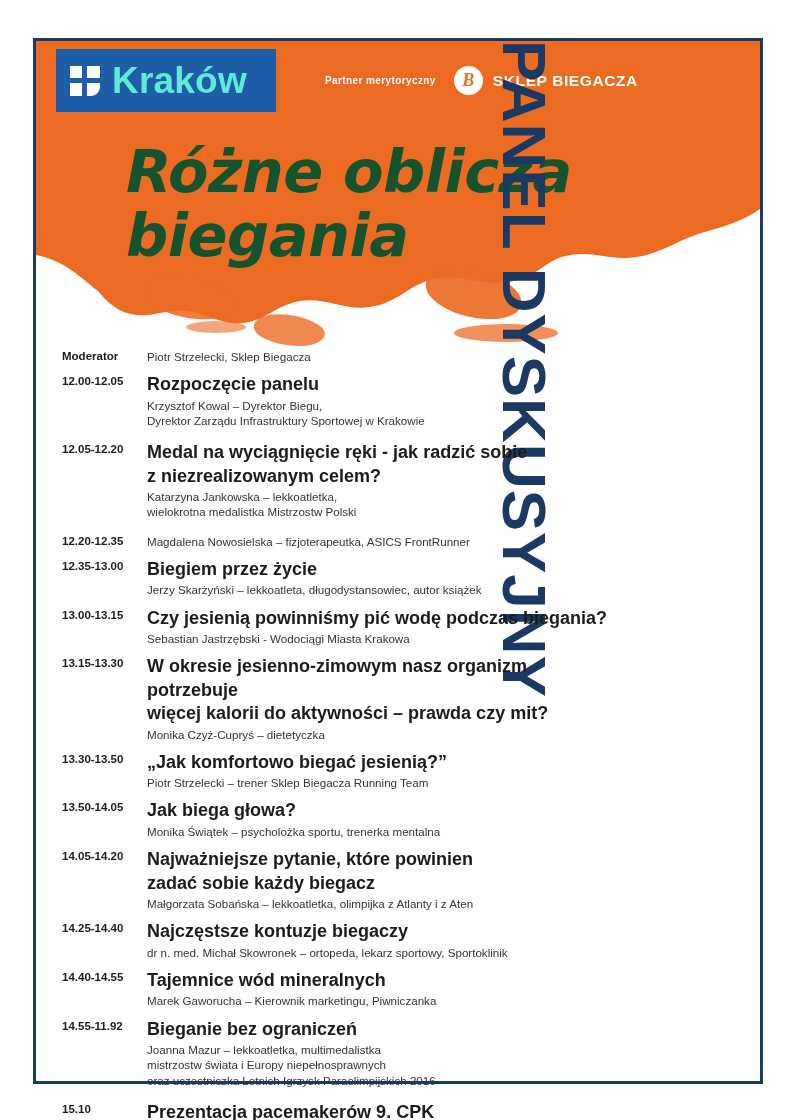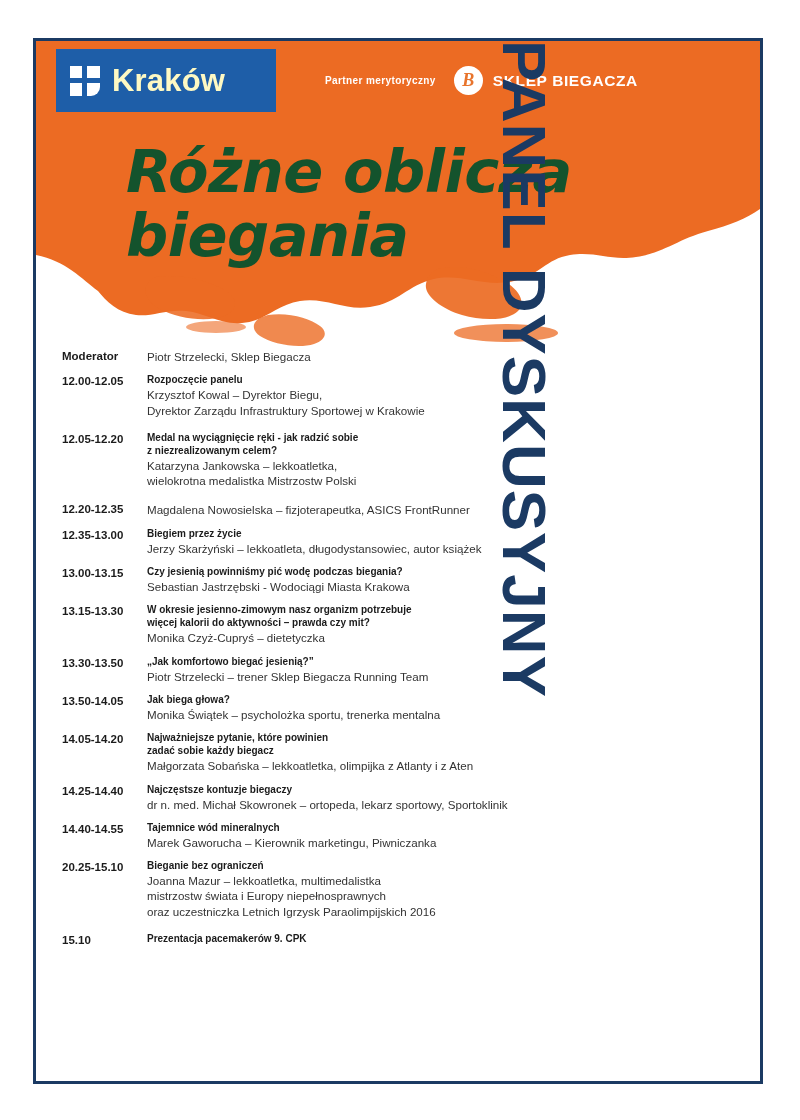--- a/index.html
+++ b/index.html
@@ -49,21 +49,21 @@
     flex:0 0 auto;
   }
   .logo-mark i{
     position:absolute;background:#ffffff;display:block;
   }
   .logo-mark i.a{left:0;top:0;width:12px;height:12px;}
   .logo-mark i.b{left:17px;top:0;width:13px;height:12px;}
   .logo-mark i.c{left:0;top:17px;width:12px;height:13px;}
   .logo-mark i.d{left:17px;top:17px;width:13px;height:13px;border-radius:0 0 9px 0;}
   .logo-text{
-    color:#fef9c3;font-size:31px;font-weight:bold;letter-spacing:0.2px;
+    color:#5eead4;font-size:37px;font-weight:bold;letter-spacing:0.2px;
     font-family:"Liberation Sans", sans-serif;
   }
   
   .partner{
     position:absolute;
     left:325px;top:66px;
     display:flex;align-items:center;
   }
   .partner-label{
     color:#ffffff;font-size:10px;font-weight:bold;
@@ -120,21 +120,21 @@
     margin-bottom:9px;
   }
   .time{
     width:85px;flex:0 0 85px;
     font-size:11.5px;font-weight:bold;color:#1b1b1b;
     padding-top:1px;
     line-height:1.25;
   }
   .entry{flex:1;}
   .entry .head{
-    font-size:10px;font-weight:bold;color:#1b1b1b;
+    font-size:18px;font-weight:bold;color:#1b1b1b;
     line-height:1.3;
   }
   .entry .sub{
     font-size:11.6px;color:#333333;
     line-height:1.32;margin-top:1px;
   }
   .row.spaced{margin-bottom:13px;}
 </style>
 </head>
 <body>
@@ -261,21 +261,21 @@
         </div>
       </div>
       <div class="row">
         <div class="time">14.40-14.55</div>
         <div class="entry">
           <div class="head">Tajemnice wód mineralnych</div>
           <div class="sub">Marek Gaworucha – Kierownik marketingu, Piwniczanka</div>
         </div>
       </div>
       <div class="row spaced">
-        <div class="time">20.25-15.10</div>
+        <div class="time">14.55-11.92</div>
         <div class="entry">
           <div class="head">Bieganie bez ograniczeń</div>
           <div class="sub">Joanna Mazur – lekkoatletka, multimedalistka<br>mistrzostw świata i Europy niepełnosprawnych<br>oraz uczestniczka Letnich Igrzysk Paraolimpijskich 2016</div>
         </div>
       </div>
       <div class="row">
         <div class="time">15.10</div>
         <div class="entry">
           <div class="head">Prezentacja pacemakerów 9. CPK</div>
         </div>

